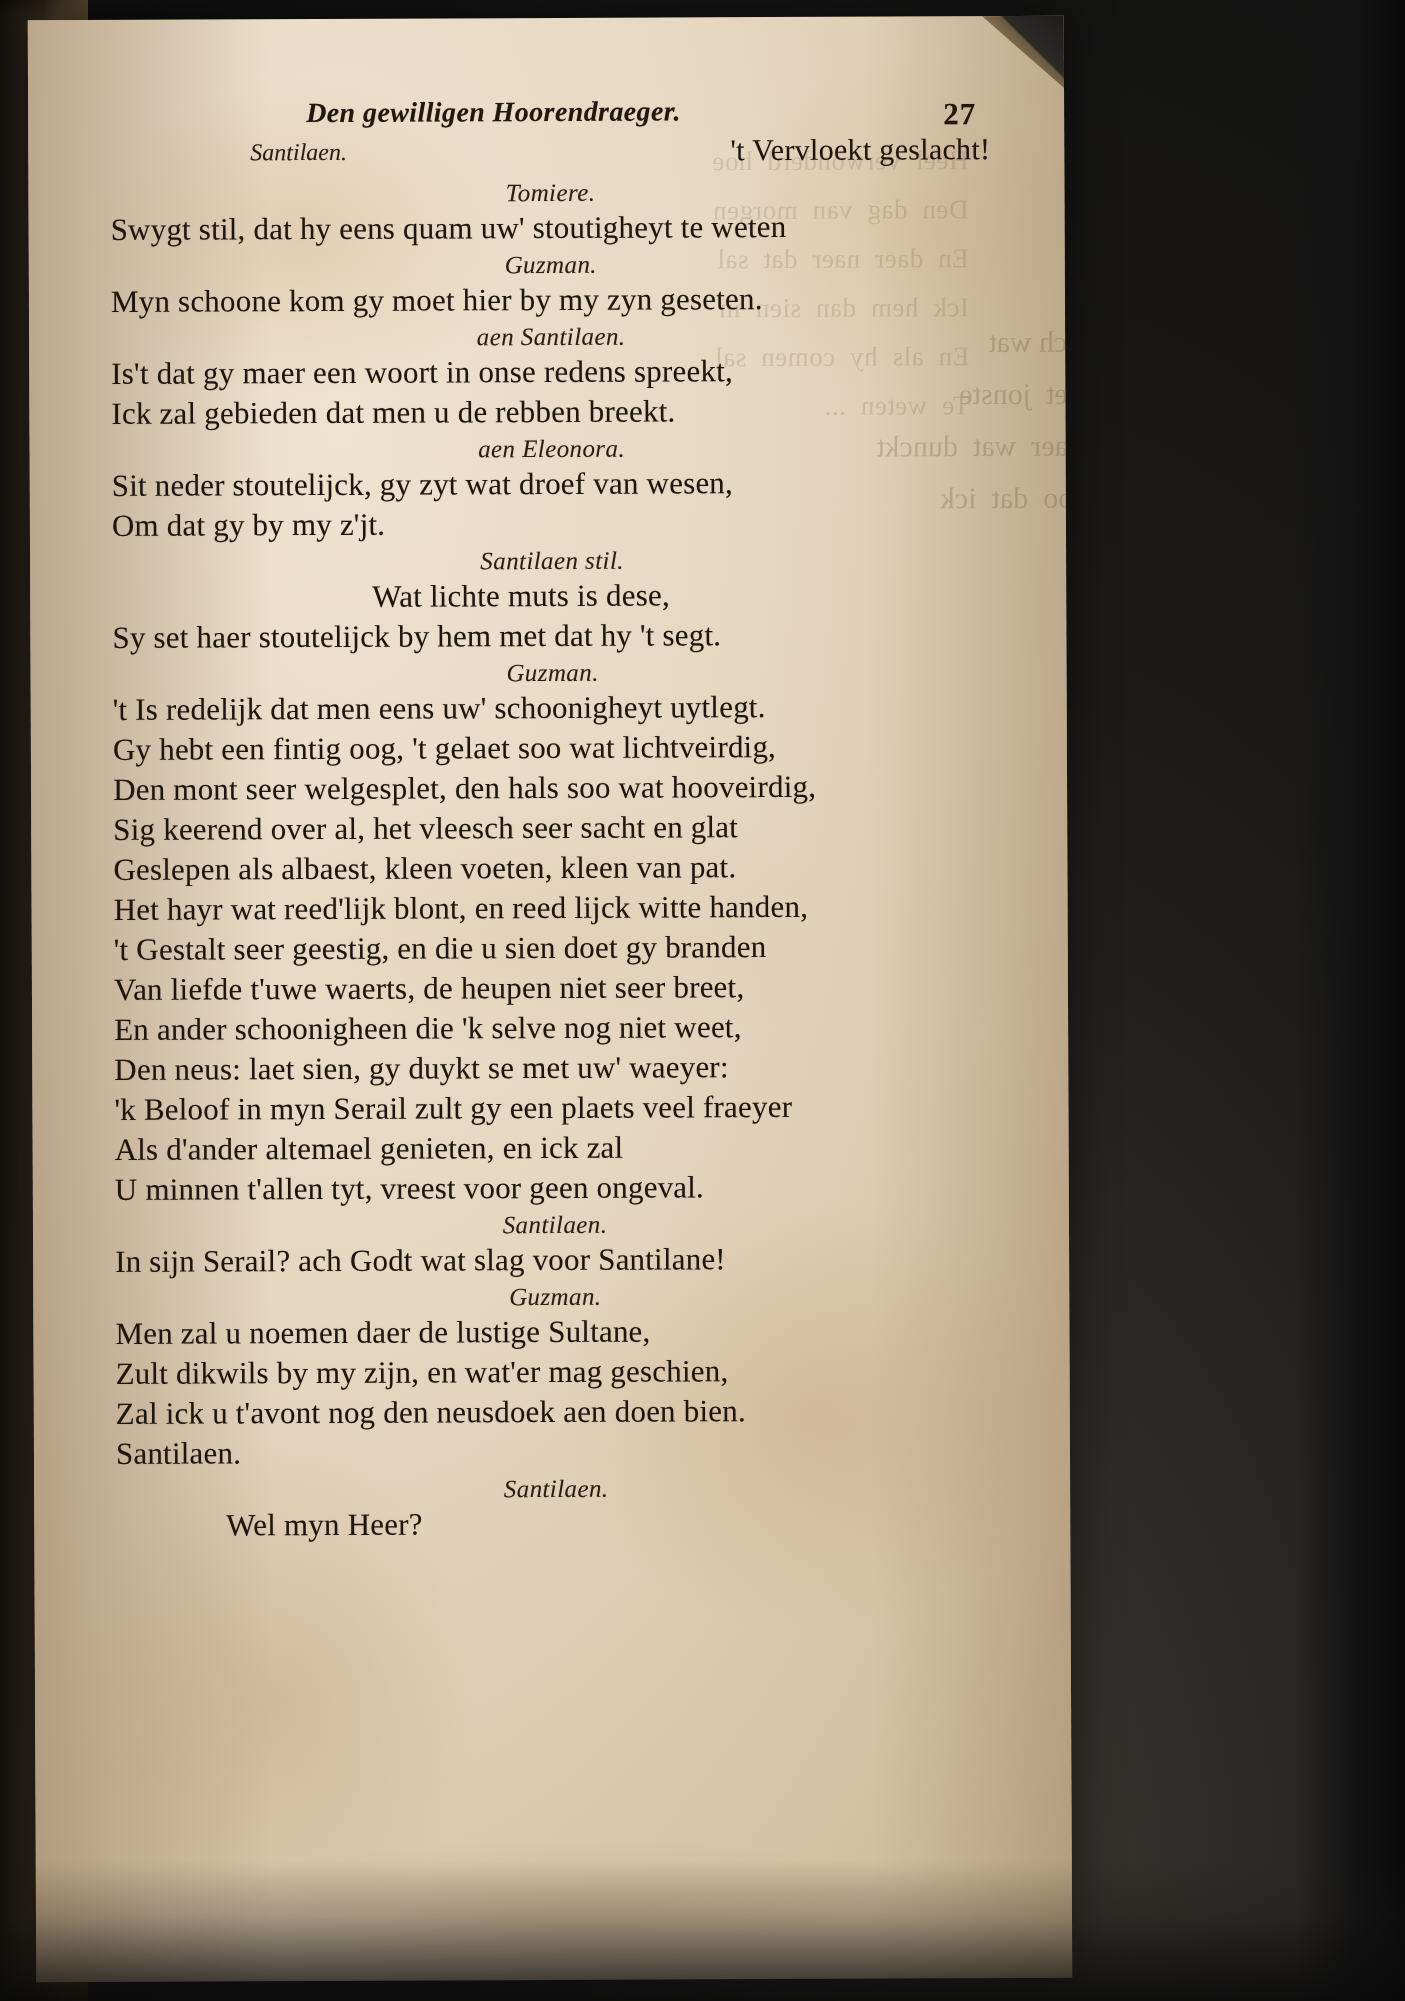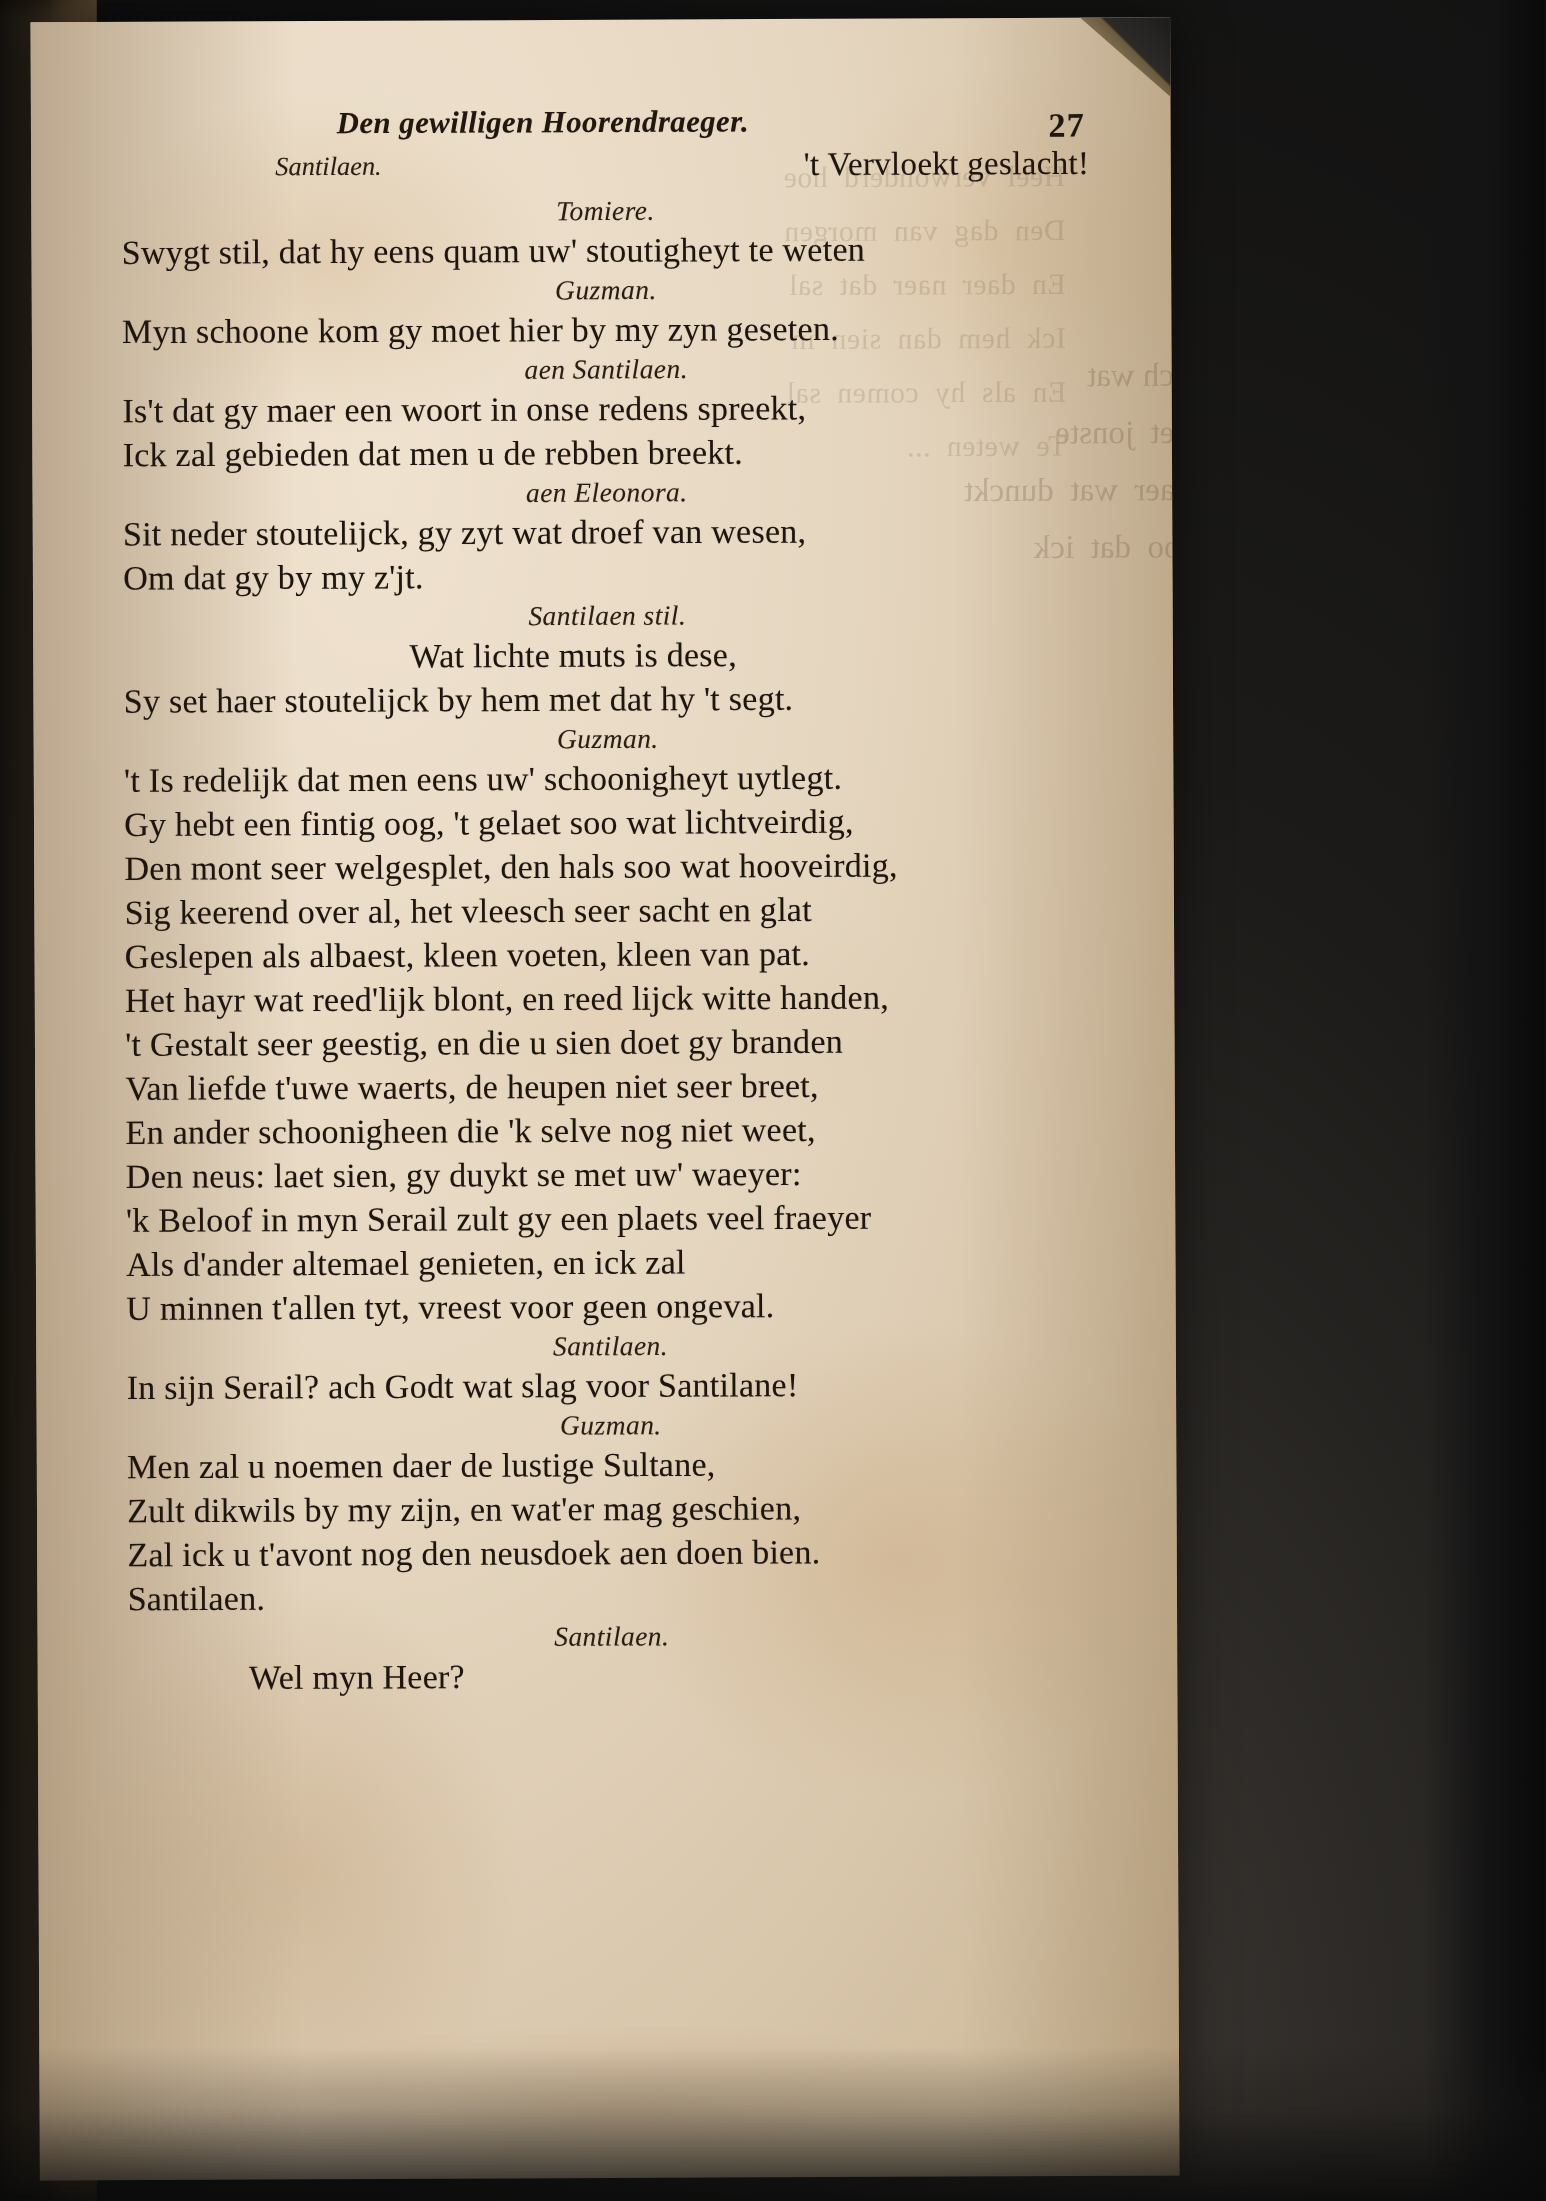--- a/index.html
+++ b/index.html
@@ -131,21 +131,21 @@
     left: 196px;
     top: 0;
     font-style: italic;
     font-weight: bold;
     font-size: 28px;
     letter-spacing: 0.4px;
     color: #21170f;
   }
   .page-number {
     position: absolute;
-    right: 4px;
+    right: 14px;
     top: 2px;
     font-size: 31px;
     font-weight: bold;
     color: #21170f;
     letter-spacing: 1px;
   }
   .line2 {
     position: relative;
     height: 38px;
   }

